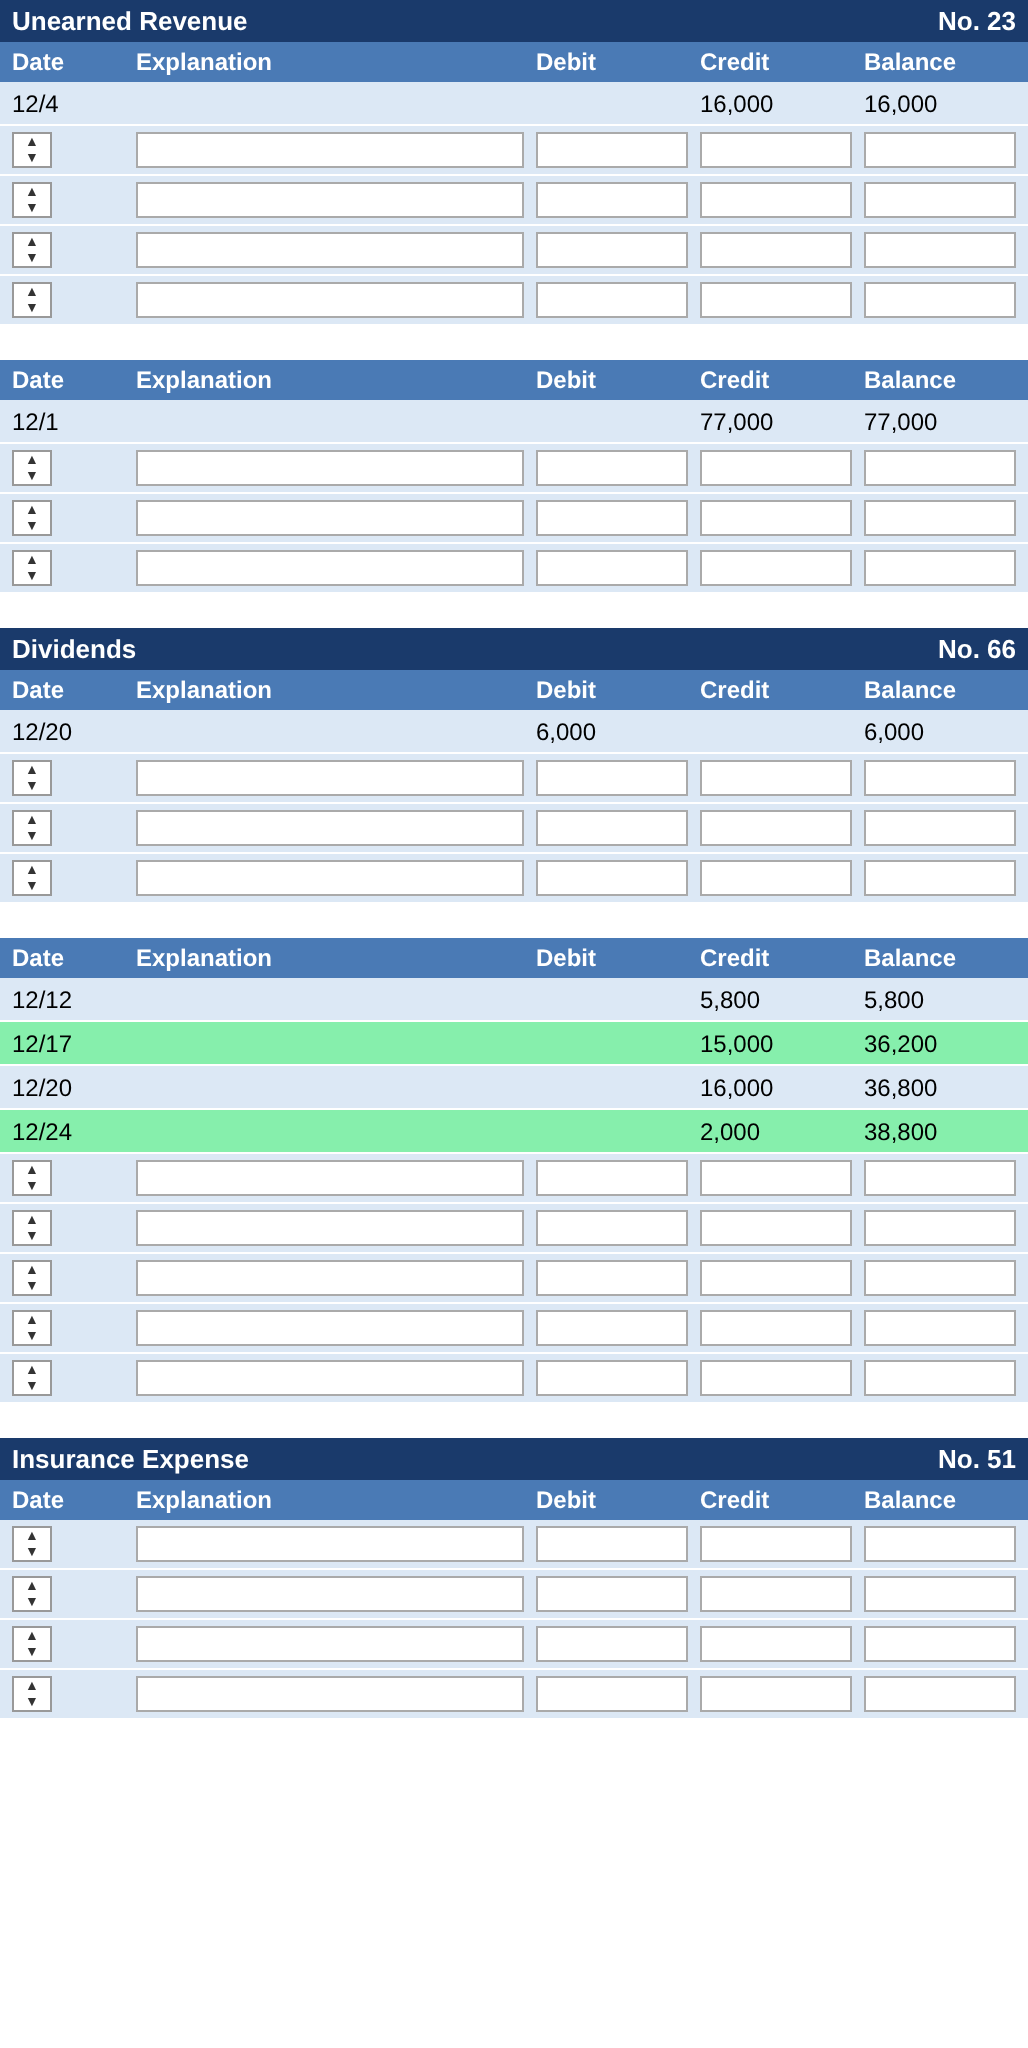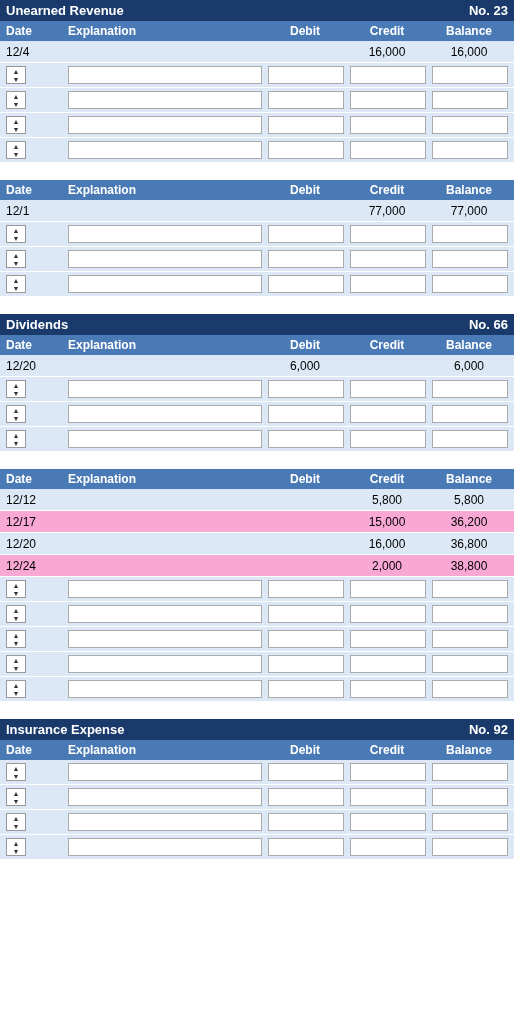--- a/index.html
+++ b/index.html
@@ -36,21 +36,21 @@
     .data-row {
       display: grid;
       background: #dce8f5;
       border-bottom: 1px solid #fff;
       padding: 1px 4px;
       min-height: 22px;
       align-items: center;
     }
 
     .data-row.alt {
-      background: #f9a8d4;
+      background: #86efac;
     }
 
     .input-row {
       display: grid;
       background: #dce8f5;
       border-bottom: 1px solid #fff;
       padding: 2px 4px;
       min-height: 24px;
       align-items: center;
     }
@@ -60,21 +60,21 @@
       grid-template-columns: 60px 1fr 80px 80px 80px;
       gap: 2px;
     }
 
     .cell {
       padding: 1px 2px;
       white-space: nowrap;
     }
 
     .cell-right {
-      text-align: center;
+      text-align: left;
       padding-right: 4px;
     }
 
     .input-field {
       width: 100%;
       height: 18px;
       border: 1px solid #aaa;
       background: #fff;
       font-size: 11px;
       padding: 1px 2px;
@@ -380,21 +380,21 @@
         </div>
         <div class="cell"><input type="text" class="input-field" style=""></div>
         <div class="cell"><input type="text" class="input-field" style=""></div>
         <div class="cell"><input type="text" class="input-field" style=""></div>
         <div class="cell"><input type="text" class="input-field" style=""></div>
       </div>
     </div>
     <div class="ledger-section">
       <div class="section-header">
         <span>Insurance Expense</span>
-        <span>No. 92</span>
+        <span>No. 51</span>
       </div>
       <div class="col-header-row grid-5">
         <div class="cell">Date</div>
         <div class="cell">Explanation</div>
         <div class="cell cell-right">Debit</div>
         <div class="cell cell-right">Credit</div>
         <div class="cell cell-right">Balance</div>
       </div>
       <div class="input-row grid-5">
         <div class="cell spinner-cell">

